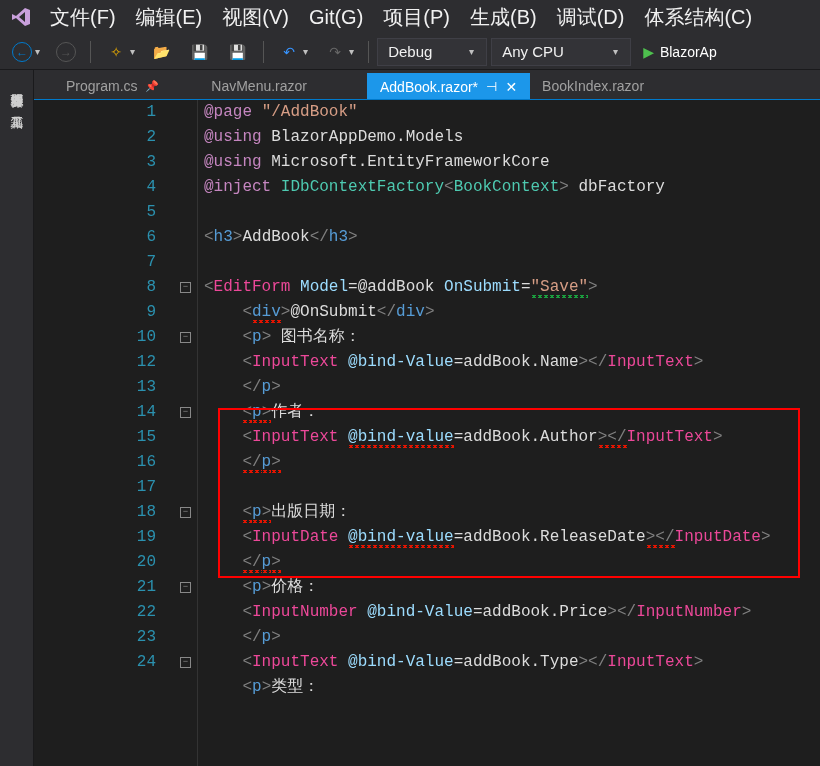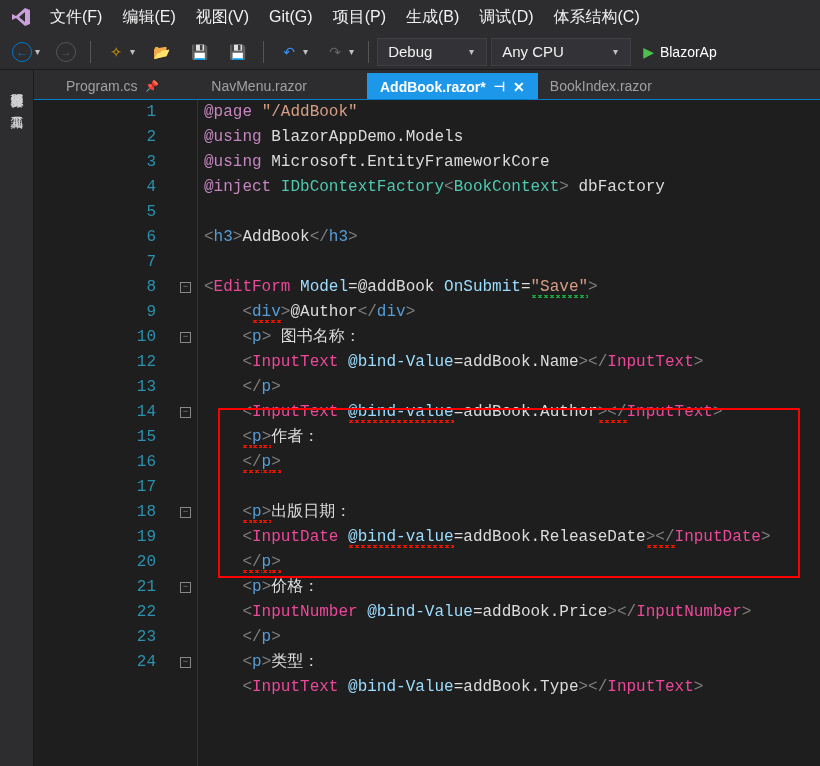--- a/index.html
+++ b/index.html
@@ -14,21 +14,21 @@
   
   .menubar {
     display:flex; align-items:center; height:34px;
     padding:0 6px;
   }
   .menubar .logo {
     margin:4px 8px 4px 4px;
     display:flex; align-items:center; justify-content:center;
   }
   .menubar .menu-item {
-    padding:4px 10px; font-size:16px; color:#f1f1f1;
+    padding:4px 10px; font-size:20px; color:#f1f1f1;
     cursor:default;
   }
   
   .toolbar {
     display:flex; align-items:center; height:36px;
     padding:2px 6px; gap:4px;
     border-bottom:1px solid #1a1a1c;
   }
   .tbtn {
     height:28px; display:flex; align-items:center; justify-content:center;
@@ -69,21 +69,21 @@
     display:flex; align-items:flex-end; height:30px;
     background:#2d2d30; padding-left:20px;
     border-bottom:1px solid #007acc;
   }
   .doc-tab {
     display:flex; align-items:center; gap:8px;
     padding:4px 12px; height:26px;
     font-size:14px; color:#a0a0a0;
   }
   .doc-tab.active {
-    background:#1c97ea; color:#fff; font-weight:700;
+    background:#1c97ea; color:#fff; font-weight:400;
     border:1px solid #1c97ea; border-bottom:none;justify-content:flex-end;
   }
   .pin { font-size:11px; }
   
   .editor {
     flex:1; display:flex; background:#1e1e1e;
     font-family:Consolas,"Courier New",monospace;
     font-size:16px; line-height:25px;
     position:relative;
     overflow:hidden;
@@ -278,34 +278,34 @@
 
       <div class="codecol">
         <div class="codeline"><span class="dim">@page</span> <span class="str">"/AddBook"</span></div>
         <div class="codeline"><span class="dim">@using</span> <span class="txt">BlazorAppDemo.Models</span></div>
         <div class="codeline"><span class="dim">@using</span> <span class="txt">Microsoft.EntityFrameworkCore</span></div>
         <div class="codeline"><span class="dim">@inject</span> <span class="cls">IDbContextFactory</span><span class="pn">&lt;</span><span class="cls">BookContext</span><span class="pn">&gt;</span> <span class="txt">dbFactory</span></div>
         <div class="codeline"></div>
         <div class="codeline"><span class="pn">&lt;</span><span class="kw">h3</span><span class="pn">&gt;</span><span class="txt">AddBook</span><span class="pn">&lt;/</span><span class="kw">h3</span><span class="pn">&gt;</span></div>
         <div class="codeline"></div>
         <div class="codeline"><span class="pn">&lt;</span><span class="tag">EditForm</span> <span class="attr">Model</span><span class="txt">=@</span><span class="txt">addBook</span> <span class="attr">OnSubmit</span><span class="txt">=</span><span class="str wavy-grn">"Save"</span><span class="pn">&gt;</span></div>
-        <div class="codeline">    <span class="pn">&lt;</span><span class="kw wavy-red">div</span><span class="pn">&gt;</span><span class="txt">@Author</span><span class="pn">&lt;/</span><span class="kw">div</span><span class="pn">&gt;</span></div>
+        <div class="codeline">    <span class="pn">&lt;</span><span class="kw wavy-red">div</span><span class="pn">&gt;</span><span class="txt">@OnSubmit</span><span class="pn">&lt;/</span><span class="kw">div</span><span class="pn">&gt;</span></div>
         <div class="codeline">    <span class="pn">&lt;</span><span class="kw">p</span><span class="pn">&gt;</span> <span class="txt">图书名称：</span></div>
         <div class="codeline">    <span class="pn">&lt;</span><span class="tag">InputText</span> <span class="attr">@bind-Value</span><span class="txt">=</span><span class="txt">addBook.Name</span><span class="pn">&gt;&lt;/</span><span class="tag">InputText</span><span class="pn">&gt;</span></div>
         <div class="codeline">    <span class="pn">&lt;/</span><span class="kw">p</span><span class="pn">&gt;</span></div>
+        <div class="codeline">    <span class="pn wavy-red">&lt;</span><span class="kw wavy-red">p</span><span class="pn wavy-red">&gt;</span><span class="txt">作者：</span></div>
         <div class="codeline">    <span class="pn">&lt;</span><span class="tag">InputText</span> <span class="attr wavy-red">@bind-value</span><span class="txt">=</span><span class="txt">addBook.Author</span><span class="pn wavy-red">&gt;&lt;/</span><span class="tag">InputText</span><span class="pn">&gt;</span></div>
-        <div class="codeline">    <span class="pn wavy-red">&lt;</span><span class="kw wavy-red">p</span><span class="pn wavy-red">&gt;</span><span class="txt">作者：</span></div>
         <div class="codeline">    <span class="pn wavy-red">&lt;/</span><span class="kw wavy-red">p</span><span class="pn wavy-red">&gt;</span></div>
         <div class="codeline"></div>
         <div class="codeline">    <span class="pn wavy-red">&lt;</span><span class="kw wavy-red">p</span><span class="pn wavy-red">&gt;</span><span class="txt">出版日期：</span></div>
         <div class="codeline">    <span class="pn">&lt;</span><span class="tag">InputDate</span> <span class="attr wavy-red">@bind-value</span><span class="txt">=</span><span class="txt">addBook.ReleaseDate</span><span class="pn wavy-red">&gt;&lt;/</span><span class="tag">InputDate</span><span class="pn">&gt;</span></div>
         <div class="codeline">    <span class="pn wavy-red">&lt;/</span><span class="kw wavy-red">p</span><span class="pn wavy-red">&gt;</span></div>
         <div class="codeline">    <span class="pn">&lt;</span><span class="kw">p</span><span class="pn">&gt;</span><span class="txt">价格：</span></div>
         <div class="codeline">    <span class="pn">&lt;</span><span class="tag">InputNumber</span> <span class="attr">@bind-Value</span><span class="txt">=</span><span class="txt">addBook.Price</span><span class="pn">&gt;&lt;/</span><span class="tag">InputNumber</span><span class="pn">&gt;</span></div>
         <div class="codeline">    <span class="pn">&lt;/</span><span class="kw">p</span><span class="pn">&gt;</span></div>
+        <div class="codeline">    <span class="pn">&lt;</span><span class="tag">InputText</span> <span class="attr">@bind-Value</span><span class="txt">=</span><span class="txt">addBook.Type</span><span class="pn">&gt;&lt;/</span><span class="tag">InputText</span><span class="pn">&gt;</span></div>
         <div class="codeline">    <span class="pn">&lt;</span><span class="kw">p</span><span class="pn">&gt;</span><span class="txt">类型：</span></div>
-        <div class="codeline">    <span class="pn">&lt;</span><span class="tag">InputText</span> <span class="attr">@bind-Value</span><span class="txt">=</span><span class="txt">addBook.Type</span><span class="pn">&gt;&lt;/</span><span class="tag">InputText</span><span class="pn">&gt;</span></div>
 
         <div class="red-box" style="left:20px; top:308px; width:582px; height:170px"></div>
       </div>
     </div>
   </div>
 </div>
 
 </body></html>

